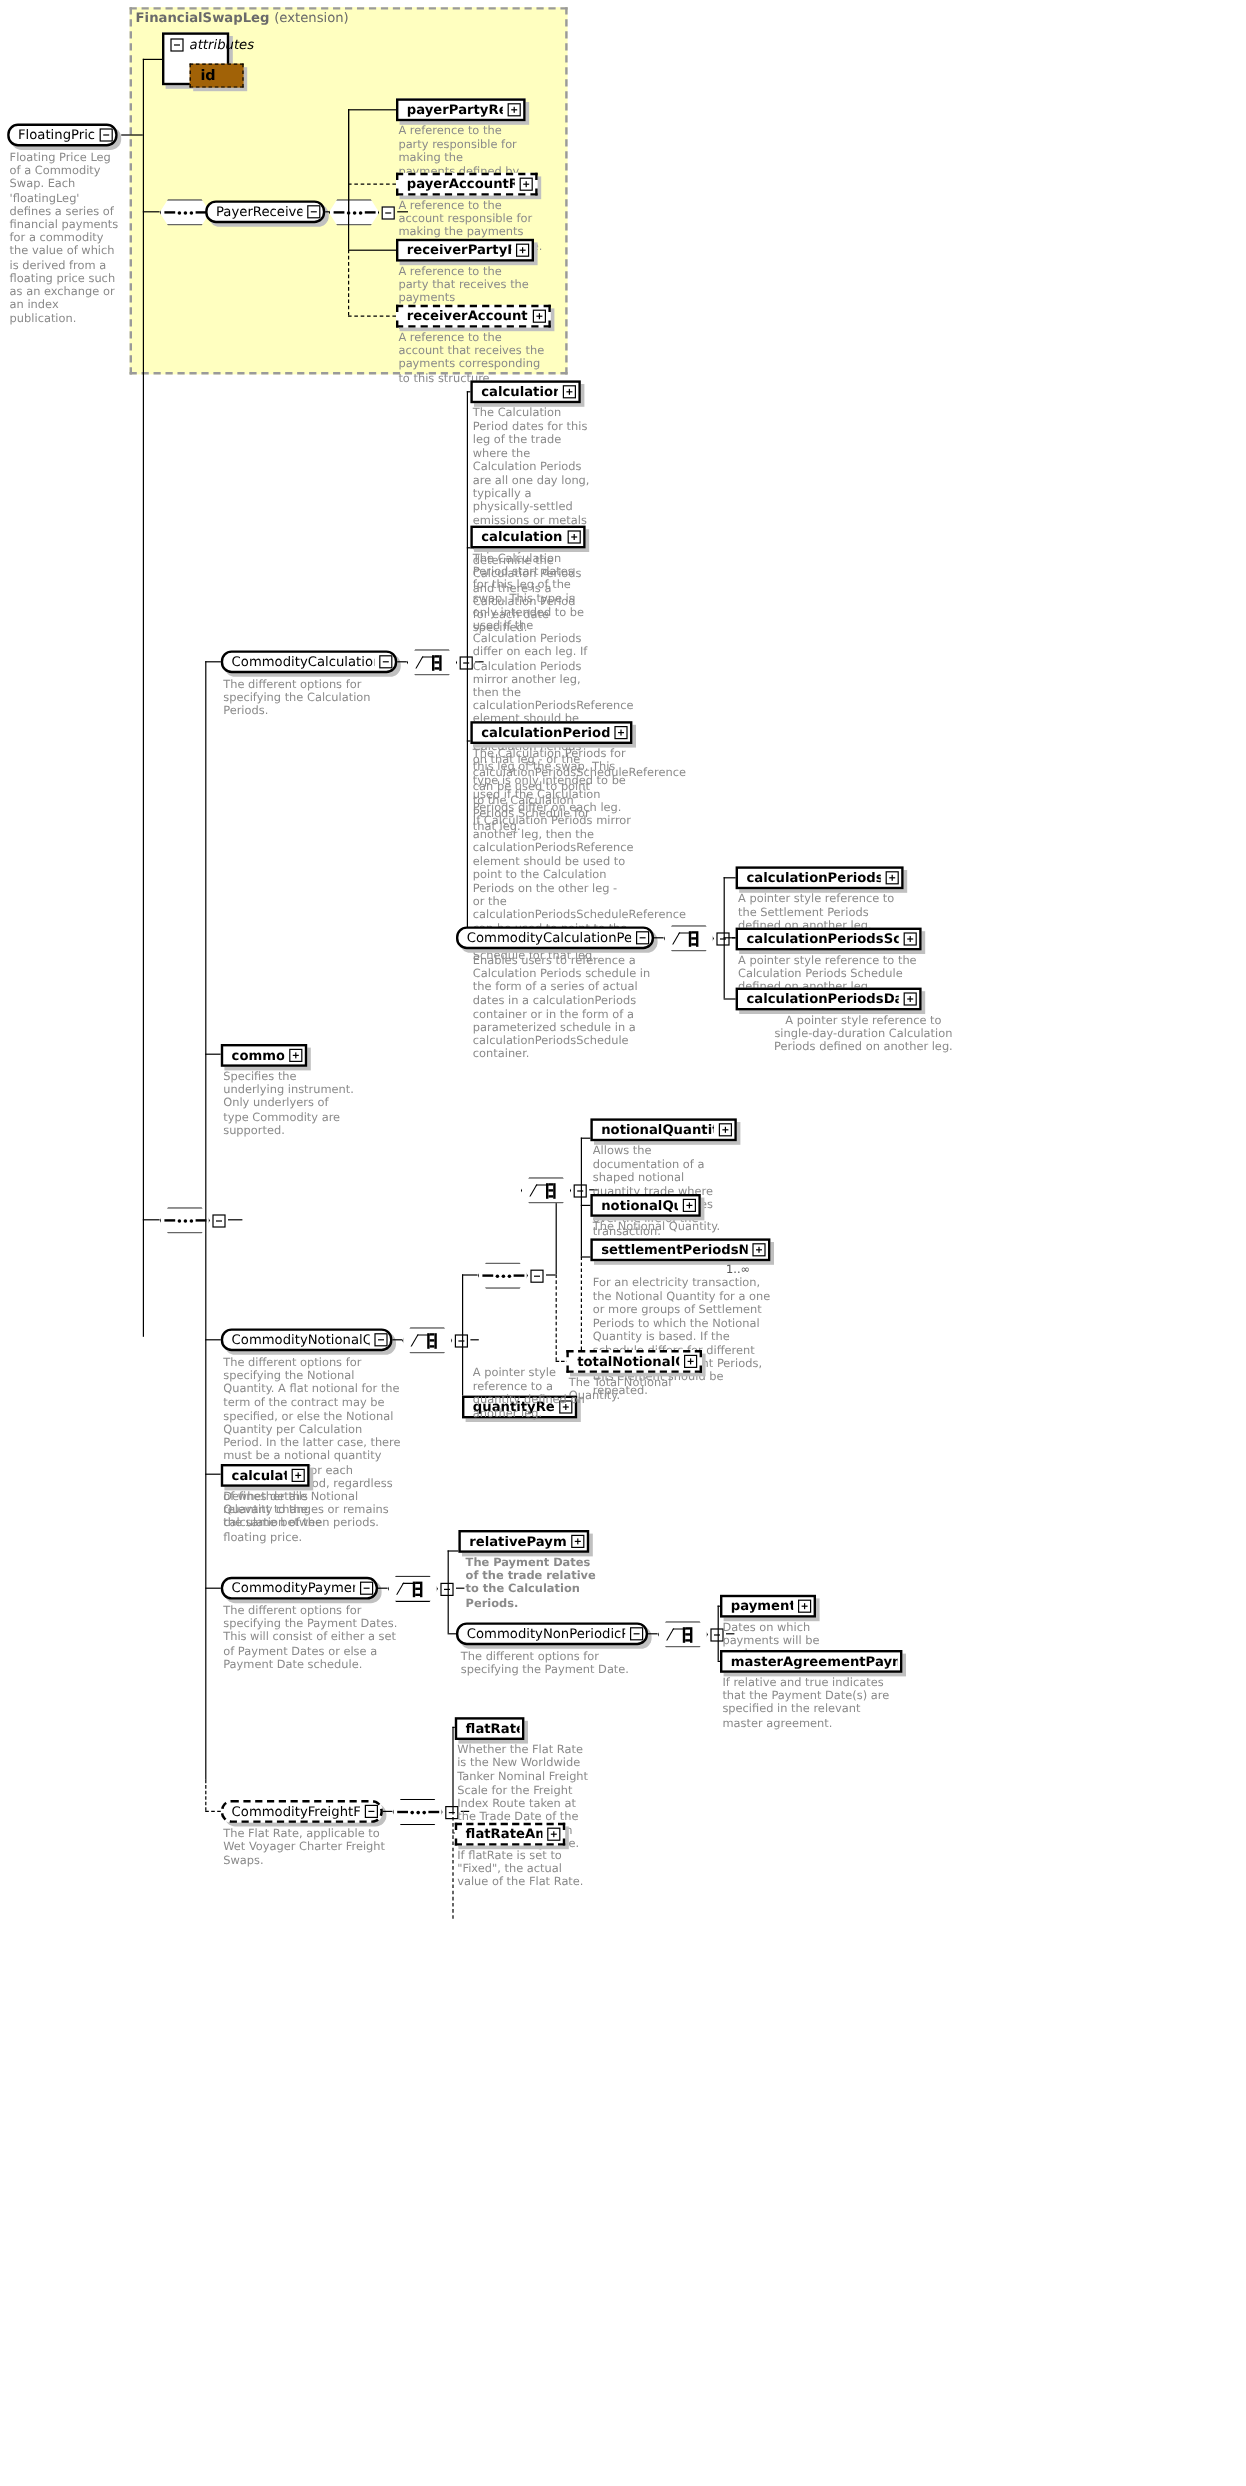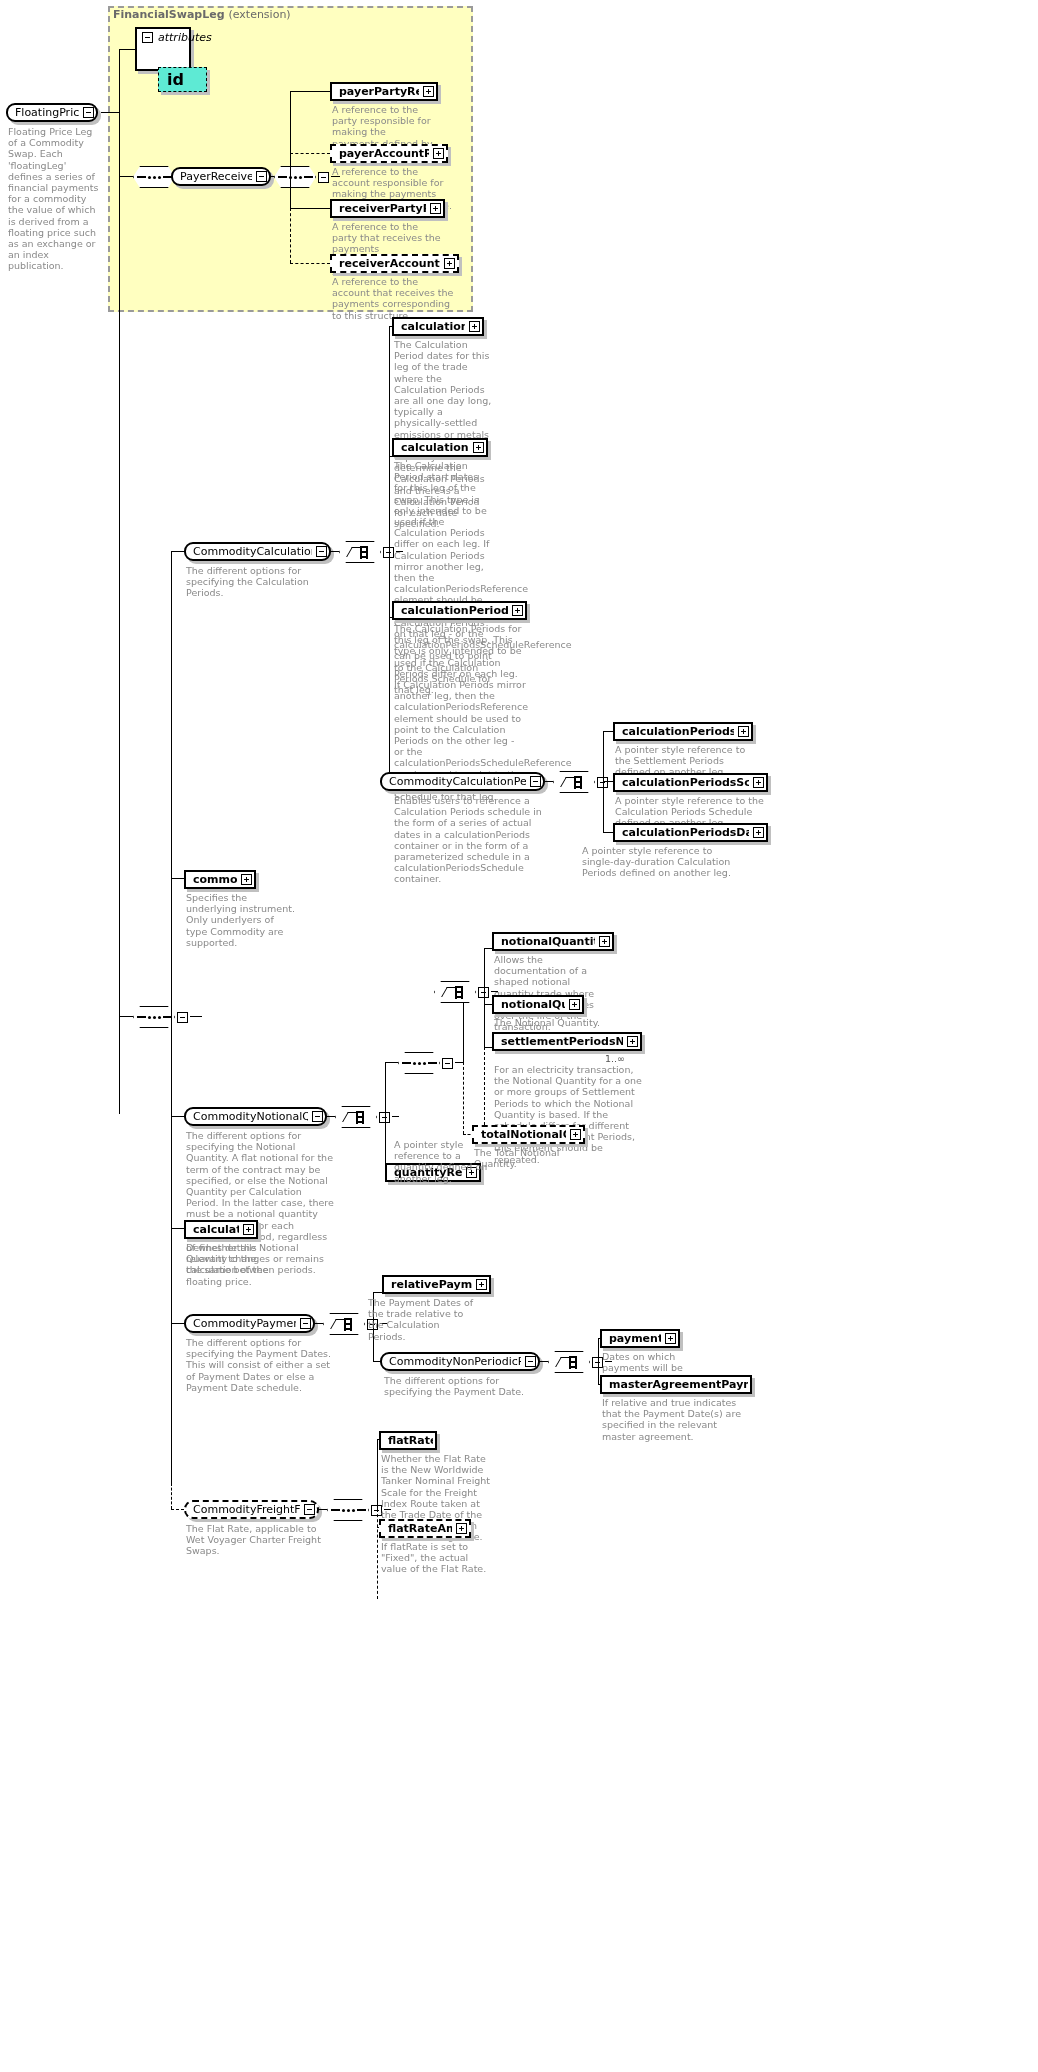--- a/index.html
+++ b/index.html
@@ -122,24 +122,24 @@
     position:absolute;
     background:#fff; border:2px solid #000;
     box-shadow:3px 3px 0 0 #c0c0c0;
   }
   .attr-head {
     display:flex; align-items:center; gap:5px;
     padding:2px 10px 2px 5px;
     font-size:11px; font-style:italic; color:#000;
   }
   .attr-item {
-    margin:16px 8px 6px 12px;
+    margin:2px 8px 6px 12px;
     border:1.5px dashed #000;
-    background:#5eead4;
-    font-size:16px; font-weight:bold;
+    background:#a16207;
+    font-size:12px; font-weight:bold;
     padding:2px 22px 2px 8px;
     display:inline-block;
     box-shadow:3px 3px 0 0 #c0c0c0;
   }
 </style>
 </head>
 <body>
 
 <div class="canvas">
 
@@ -341,21 +341,21 @@
     <span class="lbl">calculationPeriodsScheduleRef...</span>
     <span class="expander plus"></span>
   </div>
   <div class="anno" style="left:615px; top:795px; width:155px;">A pointer style reference to the Calculation Periods Schedule defined on another leg.</div>
 
   <div class="ln h" style="left:603px; top:832px; width:12px;"></div>
   <div class="node" style="left:613px; top:823px; width:155px;">
     <span class="lbl">calculationPeriodsDatesRefere...</span>
     <span class="expander plus"></span>
   </div>
-  <div class="anno" style="left:582px; top:845px; width:155px;">A pointer style reference to single-day-duration Calculation Periods defined on another leg.</div>
+  <div class="anno" style="left:642px; top:845px; width:155px;text-align:center;">A pointer style reference to single-day-duration Calculation Periods defined on another leg.</div>
 
   <div class="ln h" style="left:171px; top:878px; width:13px;"></div>
   <div class="node" style="left:184px; top:870px; width:72px;">
     <span class="lbl">commodity</span>
     <span class="expander plus"></span>
   </div>
   <div class="anno" style="left:186px; top:892px; width:110px;">Specifies the underlying instrument. Only underlyers of type Commodity are supported.</div>
 
   <div class="ln h" style="left:171px; top:1116px; width:13px;"></div>
   <div class="node round" style="left:184px; top:1107px; width:143px;">
@@ -485,21 +485,21 @@
     <span class="expander comp-exp"></span>
   </div>
   <div class="ln h" style="left:380px; top:1323px; width:7px;"></div>
   <div class="ln v" style="left:373px; top:1292px; height:69px;"></div>
 
   <div class="ln h" style="left:373px; top:1292px; width:12px;"></div>
   <div class="node" style="left:382px; top:1275px; width:109px;">
     <span class="lbl">relativePaymentDates</span>
     <span class="expander plus"></span>
   </div>
-  <div class="anno" style="left:368px; top:1297px; width:110px;">The Payment Dates of the trade relative to the Calculation Periods.</div>
+  <div class="anno" style="left:388px; top:1297px; width:110px;font-weight:bold;">The Payment Dates of the trade relative to the Calculation Periods.</div>
 
   <div class="ln h" style="left:373px; top:1361px; width:8px;"></div>
   <div class="node round" style="left:380px; top:1352px; width:160px;">
     <span class="lbl">CommodityNonPeriodicPaymentDates...</span>
     <span class="expander"></span>
   </div>
   <div class="anno" style="left:384px; top:1375px; width:150px;">The different options for specifying the Payment Date.</div>
   <div class="ln h" style="left:540px; top:1361px; width:8px;"></div>
 
   <div class="comp-wrap" style="left:548px; top:1351px;">

